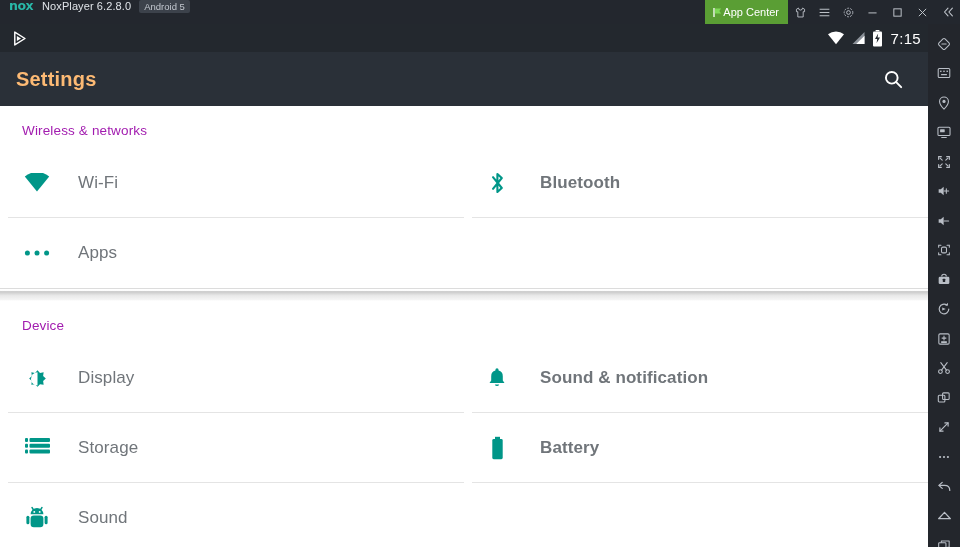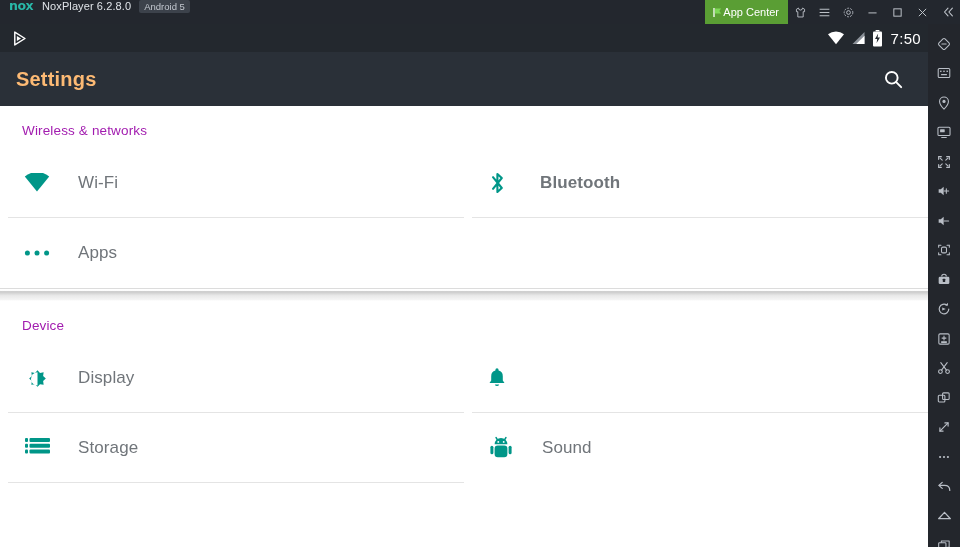--- a/index.html
+++ b/index.html
@@ -246,21 +246,21 @@
                 <path d="M13.5 4.8V13H5.2z" fill="#ffffff"></path>
               </svg>
           </span>
           <span>
             <svg width="11" height="17" viewBox="0 0 11 17">
                 <path d="M3.6 0h3.8v1.4H3.6z" fill="#ffffff"></path>
                 <rect x="1" y="1.4" width="9" height="15" rx="1" fill="#ffffff"></rect>
                 <path d="M6.2 3.4 3 9h2.2l-.6 4L8 7.4H5.6z" fill="#23282e"></path>
               </svg>
           </span>
-          <span class="sb-time">7:50</span>
+          <span class="sb-time">7:15</span>
         </div>
       </div>
 
       <div class="actionbar">
         <span class="title">Settings</span>
         <span class="search">
           <svg width="23" height="23" viewBox="0 0 24 24">
               <circle cx="10.2" cy="10.2" r="6.1" fill="none" stroke="#ffffff" stroke-width="2"></circle>
               <path d="M14.8 14.8 20 20" stroke="#ffffff" stroke-width="2" stroke-linecap="round"></path>
             </svg>
@@ -322,38 +322,48 @@
               <span class="lbl">Display</span>
             </div>
 
             <div class="row right-col">
               <span class="ic">
                 <svg width="22" height="24" viewBox="0 0 22 24">
                     <path d="M11 2.3a1.6 1.6 0 0 1 1.6 1.6v.7a5.8 5.8 0 0 1 4.2 5.6v4.2l1.7 2.6H3.5l1.7-2.6v-4.2a5.8 5.8 0 0 1 4.2-5.6v-.7A1.6 1.6 0 0 1 11 2.3z" fill="#009688"></path>
                     <path d="M8.8 18.4a2.3 2.3 0 0 0 4.4 0z" fill="#009688"></path>
                   </svg>
               </span>
+              <span class="lbl">Sound &amp; notification</span>
             </div>
 
             <div class="row">
               <span class="ic">
                 <svg width="25" height="22" viewBox="0 0 25 22">
                     <g fill="#009688">
                       <rect x="0" y="1" width="3" height="4" rx="1"></rect>
                       <rect x="4.5" y="1" width="20.5" height="4" rx="1"></rect>
                       <rect x="0" y="6.8" width="3" height="4" rx="1"></rect>
                       <rect x="4.5" y="6.8" width="20.5" height="4" rx="1"></rect>
                       <rect x="0" y="12.6" width="3" height="4" rx="1"></rect>
                       <rect x="4.5" y="12.6" width="20.5" height="4" rx="1"></rect>
                     </g>
                   </svg>
               </span>
               <span class="lbl">Storage</span>
             </div>
 
+            <div class="row right-col">
+              <span class="ic">
+                <svg width="15" height="25" viewBox="0 0 15 25">
+                    <path d="M5 0.8h5V3H5z" fill="#009688"></path>
+                    <rect x="2.3" y="3" width="10.4" height="20.2" rx="1.4" fill="#009688"></rect>
+                  </svg>
+              </span>
+              <span class="lbl">Battery</span>
+            </div>
 
             <div class="row no-rule">
               <span class="ic">
                 <svg width="22" height="26" viewBox="0 0 22 26">
                     <path d="M6 2.5 7.6 5M16 2.5 14.4 5" stroke="#009688" stroke-width="1.4" stroke-linecap="round" fill="none"></path>
                     <path d="M4.6 9.3a6.4 6.4 0 0 1 12.8 0z" fill="#009688"></path>
                     <circle cx="8.3" cy="6.9" r="0.95" fill="#ffffff"></circle>
                     <circle cx="13.7" cy="6.9" r="0.95" fill="#ffffff"></circle>
                     <rect x="4.6" y="10.6" width="12.8" height="11.6" rx="3.2" fill="#009688"></rect>
                     <rect x="0.4" y="10.8" width="3" height="8.4" rx="1.5" fill="#009688"></rect>

